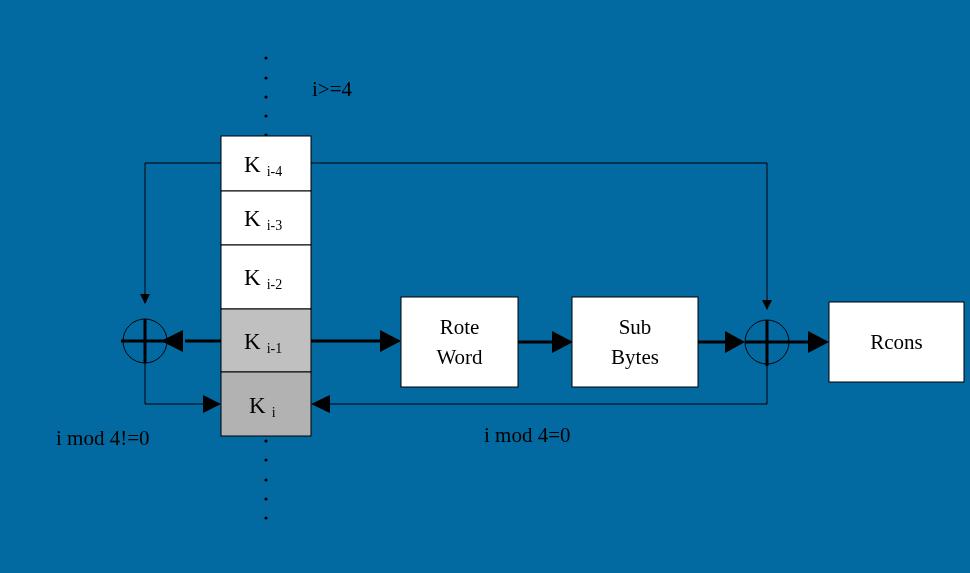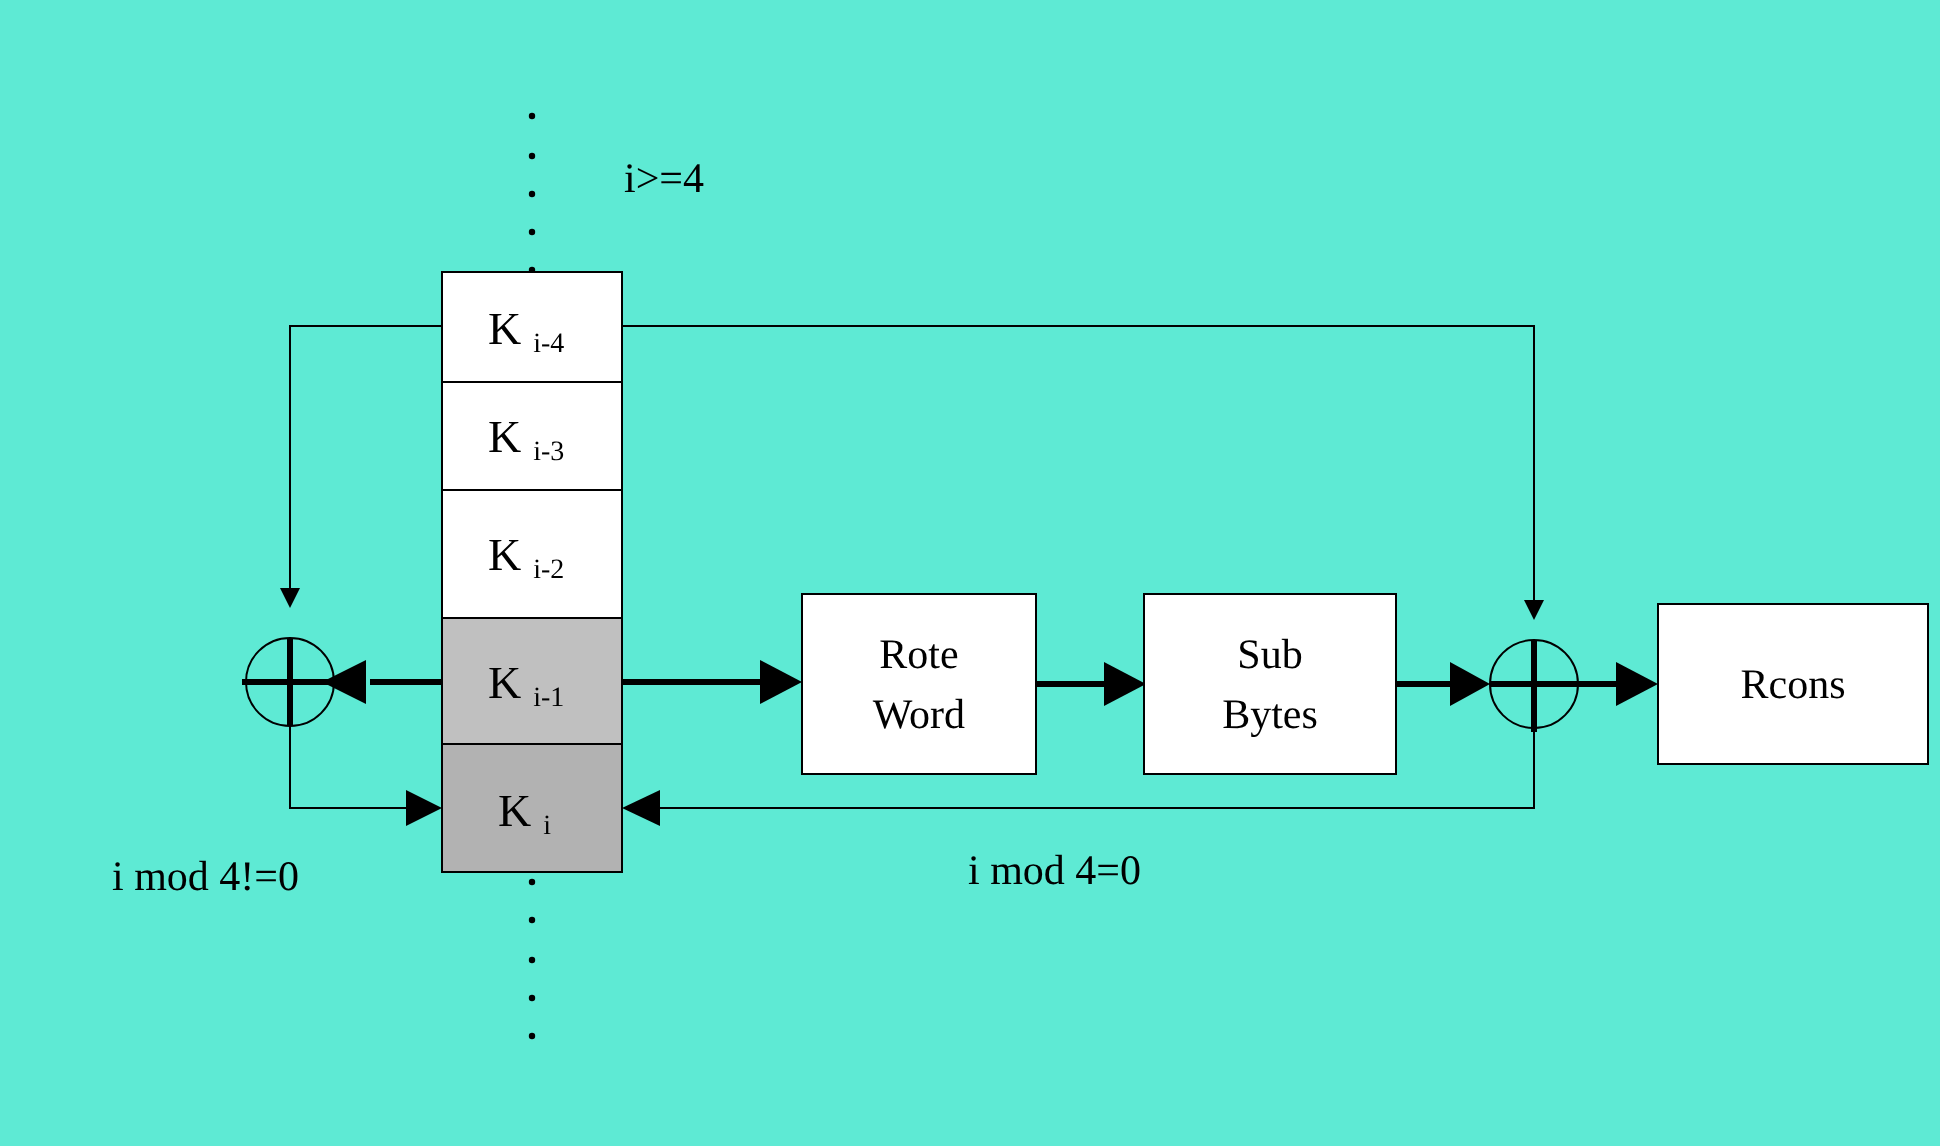--- a/index.html
+++ b/index.html
@@ -1,16 +1,16 @@
 <!DOCTYPE html>
 <html><head>
   <meta charset="utf-8">
   <style>
     html, body { margin: 0; padding: 0; background: #ffffff; }
-    #canvas { position: relative; width: 970px; height: 573px; overflow: hidden; background: #5eead4; }
+    #canvas { position: relative; width: 970px; height: 573px; overflow: hidden; background: #0369a1; }
     svg { position: absolute; left: 0; top: 0; }
     .lbl { font-family: "Liberation Serif", serif; fill: #000; }
     .big { font-size: 23px; }
     .sub { font-size: 14px; }
     .txt { font-size: 21px; }
   </style>
 </head>
 <body>
 
 <div id="canvas">

